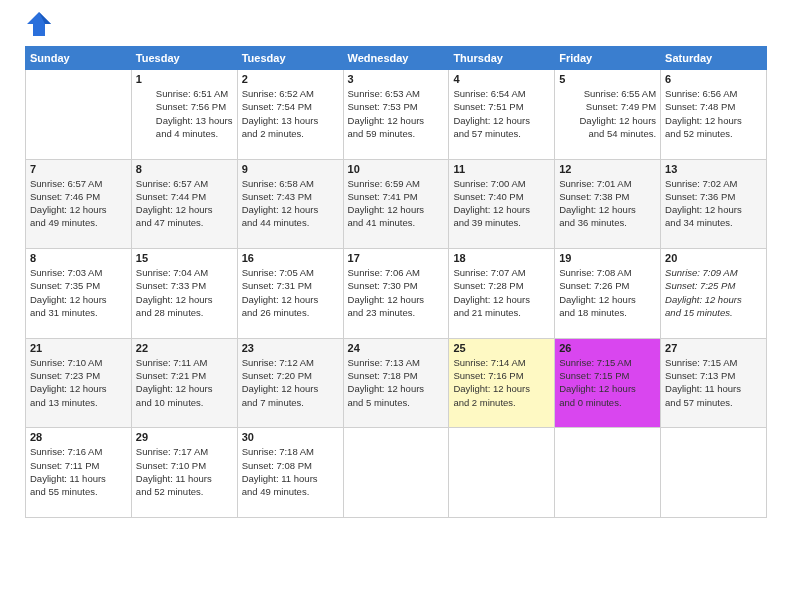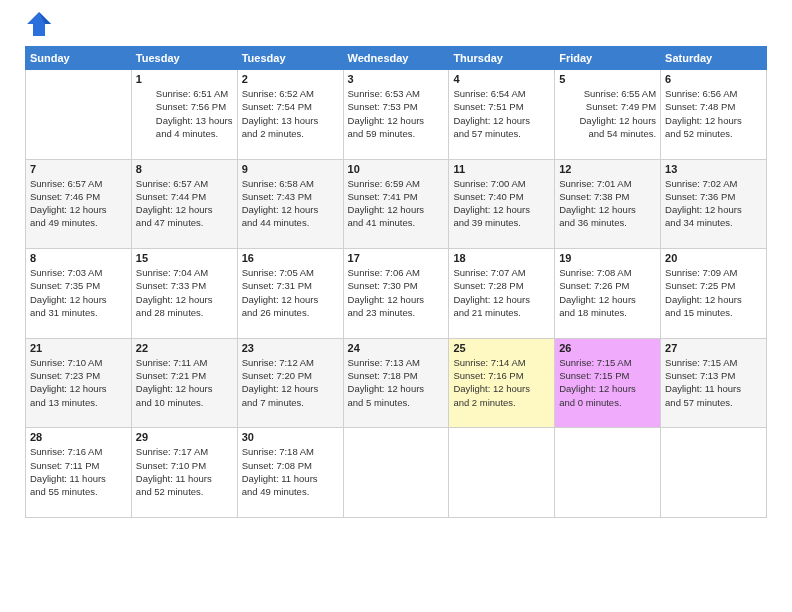--- a/index.html
+++ b/index.html
@@ -263,21 +263,21 @@
           </td>
           <td>
             <span class="day-num">19</span>
             <div class="day-info" style="white-space: pre-line;">Sunrise: 7:08 AM
 Sunset: 7:26 PM
 Daylight: 12 hours
 and 18 minutes.</div>
           </td>
           <td>
             <span class="day-num">20</span>
-            <div class="day-info" style="white-space: pre-line;">Sunrise: 7:09 AM
+            <div class="day-info" style="white-space: pre-line; font-style: italic;">Sunrise: 7:09 AM
 Sunset: 7:25 PM
 Daylight: 12 hours
 and 15 minutes.</div>
           </td>
         </tr>
         <tr>
           <td style="background: rgb(245, 245, 245);">
             <span class="day-num">21</span>
             <div class="day-info" style="white-space: pre-line;">Sunrise: 7:10 AM
 Sunset: 7:23 PM
@@ -305,21 +305,21 @@
 Daylight: 12 hours
 and 5 minutes.</div>
           </td>
           <td style="background: #fef9c3;">
             <span class="day-num">25</span>
             <div class="day-info" style="white-space: pre-line;">Sunrise: 7:14 AM
 Sunset: 7:16 PM
 Daylight: 12 hours
 and 2 minutes.</div>
           </td>
-          <td style="background: #f0abfc;">
+          <td style="background: #d946ef;">
             <span class="day-num">26</span>
             <div class="day-info" style="white-space: pre-line;">Sunrise: 7:15 AM
 Sunset: 7:15 PM
 Daylight: 12 hours
 and 0 minutes.</div>
           </td>
           <td style="background: rgb(245, 245, 245);">
             <span class="day-num">27</span>
             <div class="day-info" style="white-space: pre-line;">Sunrise: 7:15 AM
 Sunset: 7:13 PM

